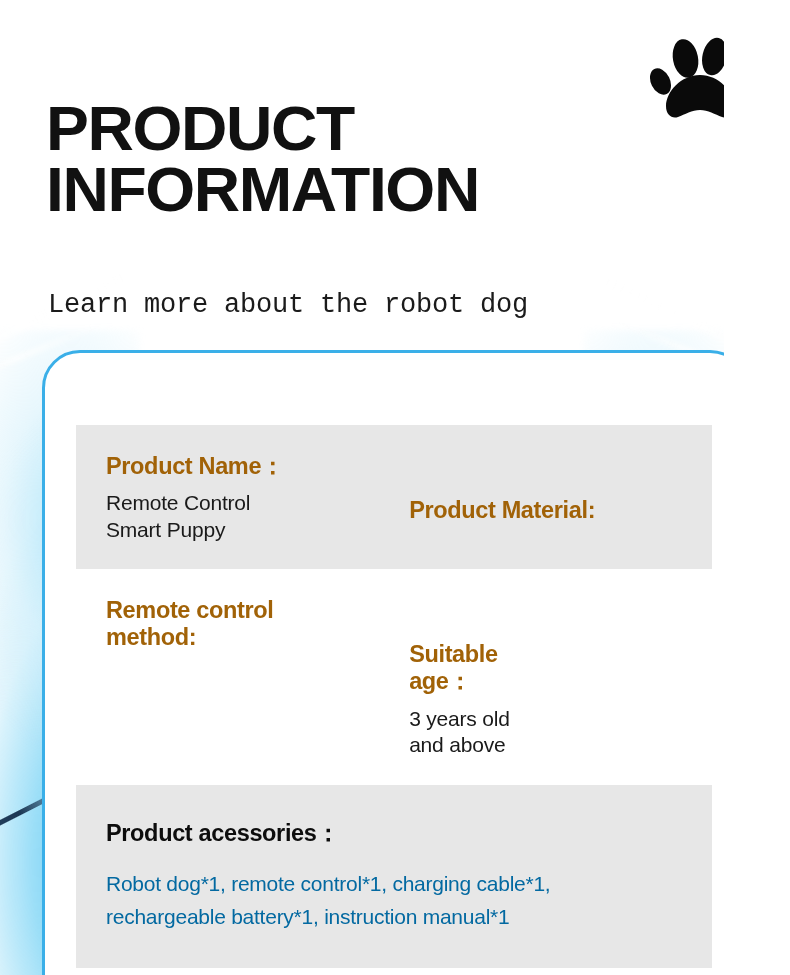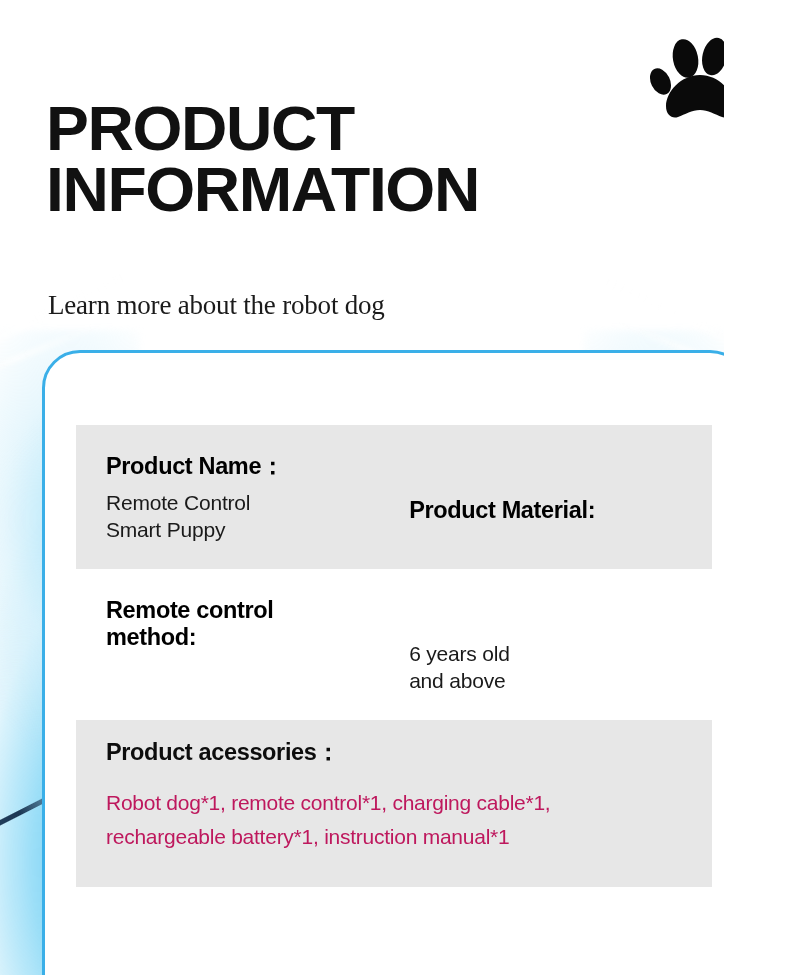--- a/index.html
+++ b/index.html
@@ -143,21 +143,21 @@
     transform: scaleX(1.02);
     transform-origin: left top;
     white-space: pre-line;
   }
 
   .page-subtitle {
     position: absolute;
     left: 48px;
     top: 290px;
     color: #1b1b1b;
-    font-family: Liberation Serif, serif;
+    font-family: Liberation Mono, monospace;
     font-size: 27px;
     font-weight: 400;
     letter-spacing: -0.2px;
   }
 
   
   .card-frame {
     position: absolute;
     left: 42px;
     top: 350px;
@@ -186,21 +186,21 @@
   .info-block.shaded { background: #e7e7e7; }
   .info-block.plain  { background: #ffffff; }
 
   .info-cell {
     box-sizing: border-box;
   }
   .info-cell.col-a { width: 334px; padding-right: 14px; }
   .info-cell.col-b { width: 302px; margin-top: 44px; }
 
   .info-label {
-    color: #000000;
+    color: #a16207;
     font-family: "Liberation Sans", sans-serif;
     font-size: 23.5px;
     font-weight: 700;
     line-height: 1.16;
     letter-spacing: -0.35px;
     margin: 0 0 10px 0;
     white-space: pre-line;
   }
   .info-value {
     color: #1a1a1a;
@@ -211,32 +211,32 @@
     letter-spacing: -0.2px;
     margin: 0;
     white-space: pre-line;
   }
 
   
   .acc-block {
     position: relative;
     box-sizing: border-box;
     background: #e7e7e7;
-    padding: 16px 30px 34px 30px;
+    padding: 32px 30px 34px 30px;
   }
   .acc-label {
     color: #0d0d0d;
     font-family: "Liberation Sans", sans-serif;
     font-size: 23.5px;
     font-weight: 700;
     letter-spacing: -0.35px;
     margin: 0 0 18px 0;
   }
   .acc-value {
-    color: #be185d;
+    color: #0369a1;
     font-family: "Liberation Sans", sans-serif;
     font-size: 21px;
     font-weight: 400;
     line-height: 1.6;
     letter-spacing: -0.25px;
     margin: 0;
     white-space: pre-line;
   }
 </style>
 </head>
@@ -287,21 +287,23 @@
         <p class="info-label">Product Material:</p>
       </div>
     </div>
 
     <div class="info-block plain">
       <div class="info-cell col-a">
         <p class="info-label">Remote control
 method:</p>
       </div>
       <div class="info-cell col-b">
-        <p class="info-value">6 years old
+        <p class="info-label">Suitable
+age：</p>
+        <p class="info-value">3 years old
 and above</p>
       </div>
     </div>
 
     <div class="acc-block">
       <p class="acc-label">Product acessories：</p>
       <p class="acc-value">Robot dog*1, remote control*1, charging cable*1,
 rechargeable battery*1, instruction manual*1</p>
     </div>
 

